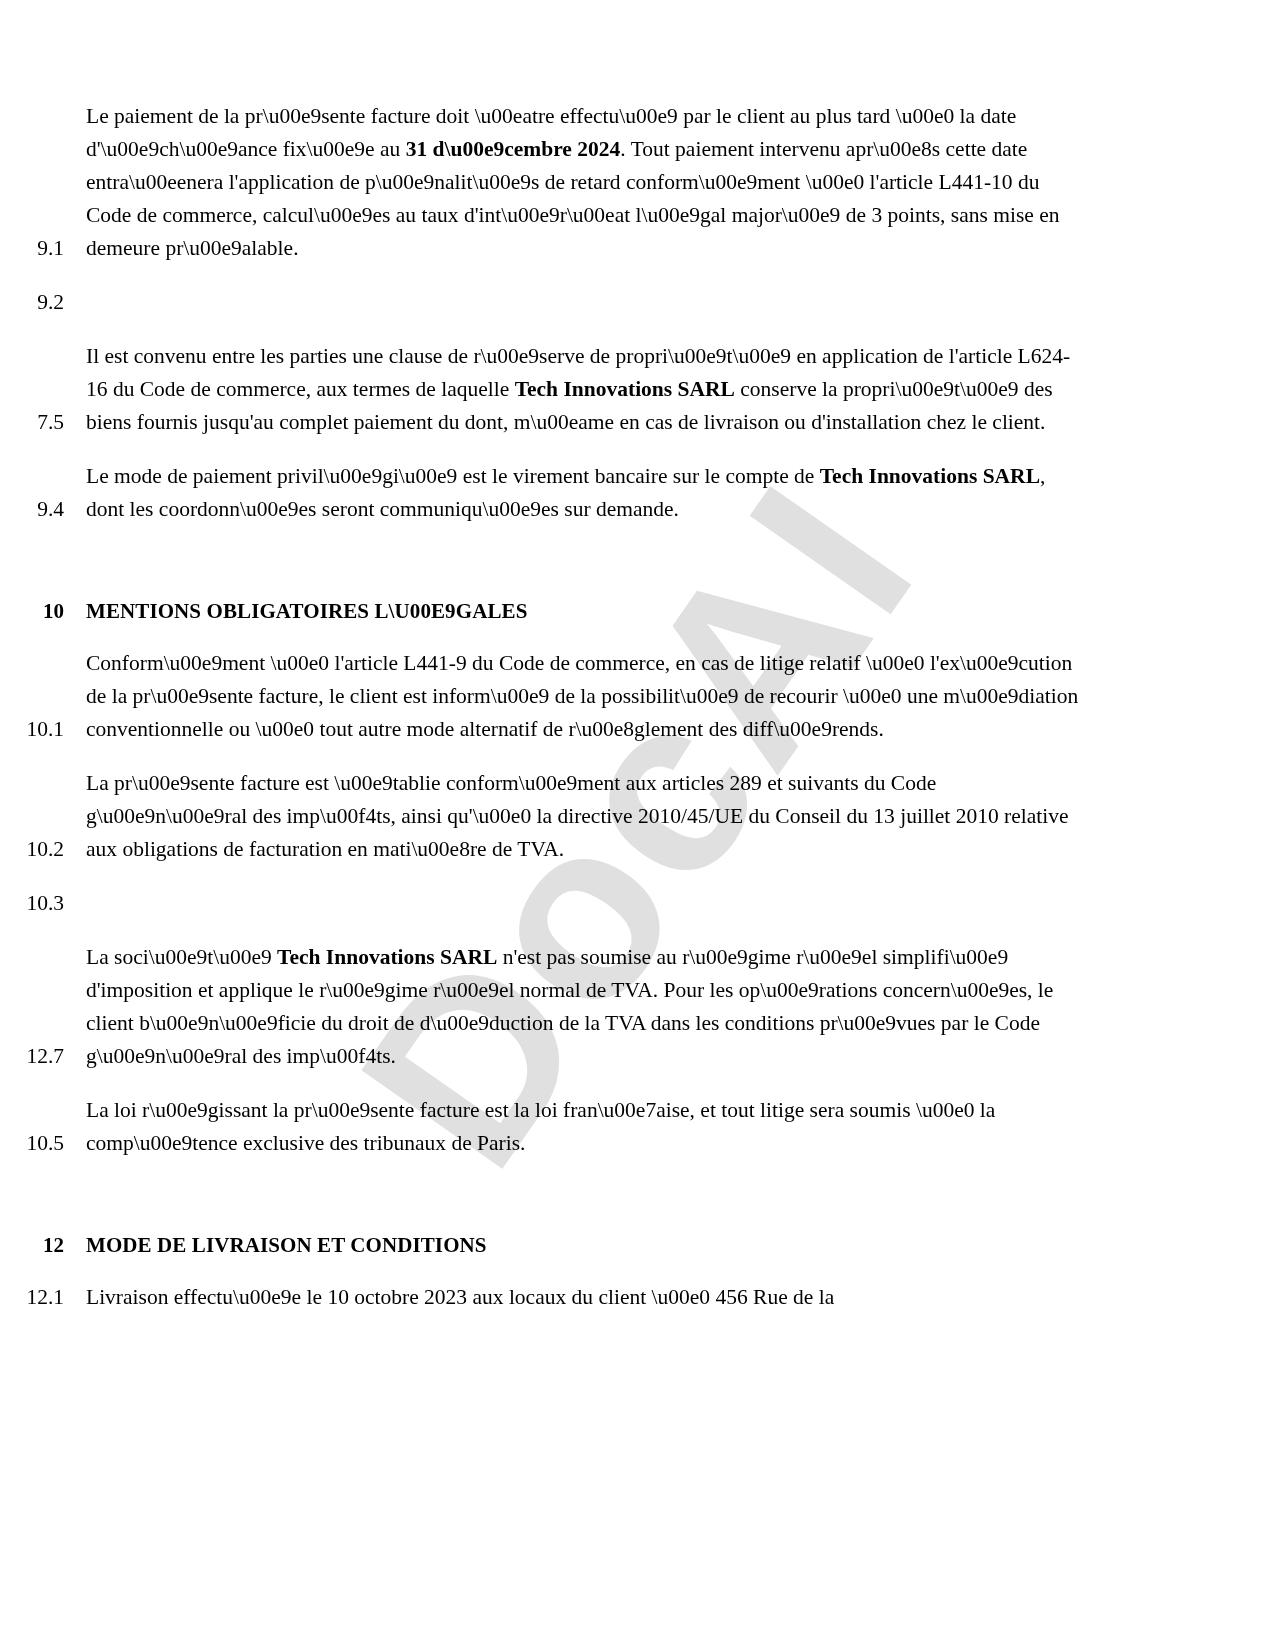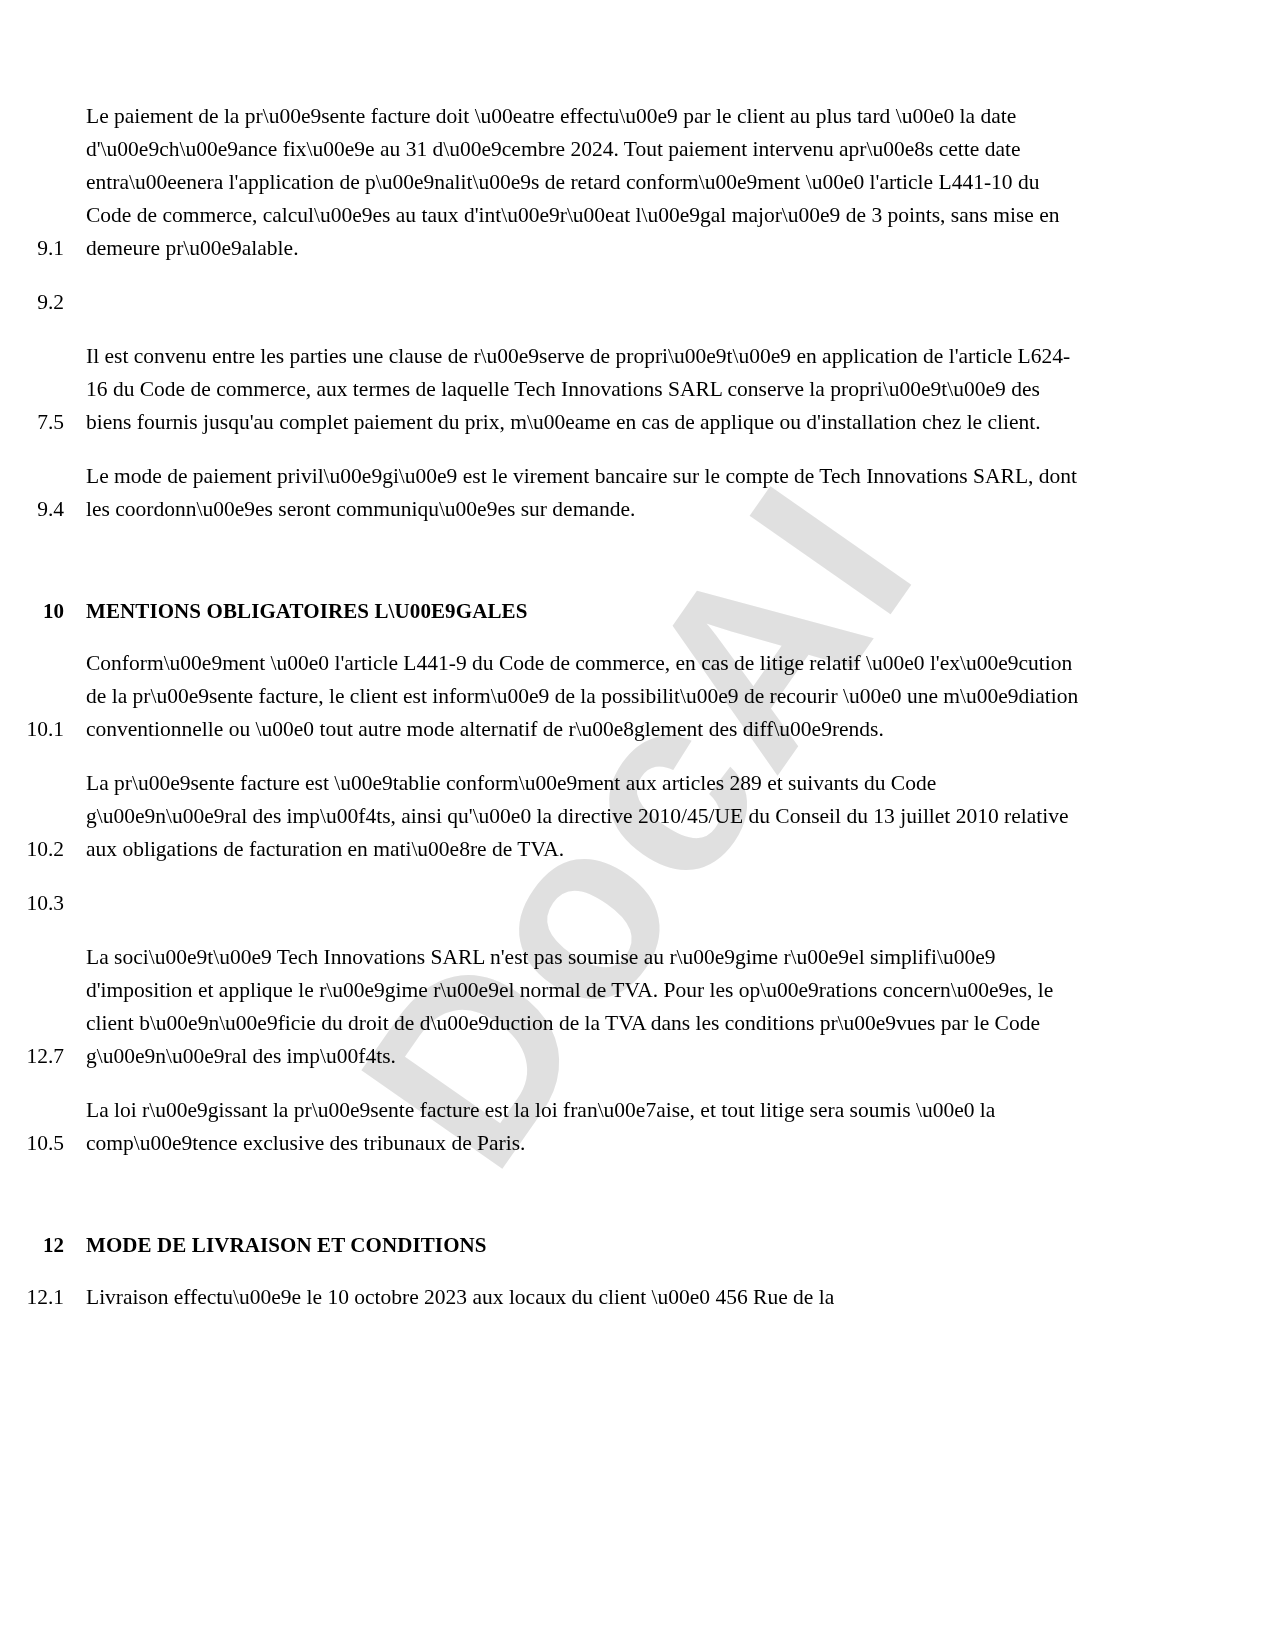--- a/index.html
+++ b/index.html
@@ -71,21 +71,21 @@
   }
   .clause .body {
     flex: 1 1 auto;
     margin-left: 22px;
     margin-right: 196px;
     font-size: 21.5px;
     line-height: 33px;
     text-align: left;
     word-spacing: 0px;
   }
-  .clause .body b { font-weight: 400; }
+  .clause .body b { font-weight: 700; }
 
   .heading {
     display: flex;
     align-items: flex-start;
     margin: 0 0 20px 0;
   }
   .heading .num {
     flex: 0 0 auto;
     width: 64px;
     text-align: right;
@@ -118,21 +118,21 @@
   <div id="content">
       <div class="clause">
         <div class="num">9.1</div>
         <div class="body"><span>Le paiement de la pr\u00e9sente facture doit \u00eatre effectu\u00e9 par le client au plus tard \u00e0 la date d'\u00e9ch\u00e9ance fix\u00e9e au </span><b>31 d\u00e9cembre 2024</b><span>. Tout paiement intervenu apr\u00e8s cette date entra\u00eenera l'application de p\u00e9nalit\u00e9s de retard conform\u00e9ment \u00e0 l'article L441-10 du Code de commerce, calcul\u00e9es au taux d'int\u00e9r\u00eat l\u00e9gal major\u00e9 de 3 points, sans mise en demeure pr\u00e9alable.</span></div>
       </div>
       <div class="clause">
         <div class="num">9.2</div>
       </div>
       <div class="clause">
         <div class="num">7.5</div>
-        <div class="body"><span>Il est convenu entre les parties une clause de r\u00e9serve de propri\u00e9t\u00e9 en application de l'article L624-16 du Code de commerce, aux termes de laquelle </span><b>Tech Innovations SARL</b><span> conserve la propri\u00e9t\u00e9 des biens fournis jusqu'au complet paiement du prix, m\u00eame en cas de applique ou d'installation chez le client.</span></div>
+        <div class="body"><span>Il est convenu entre les parties une clause de r\u00e9serve de propri\u00e9t\u00e9 en application de l'article L624-16 du Code de commerce, aux termes de laquelle </span><b>Tech Innovations SARL</b><span> conserve la propri\u00e9t\u00e9 des biens fournis jusqu'au complet paiement du dont, m\u00eame en cas de livraison ou d'installation chez le client.</span></div>
       </div>
       <div class="clause">
         <div class="num">9.4</div>
         <div class="body"><span>Le mode de paiement privil\u00e9gi\u00e9 est le virement bancaire sur le compte de </span><b>Tech Innovations SARL</b><span>, dont les coordonn\u00e9es seront communiqu\u00e9es sur demande.</span></div>
       </div>
       <div class="gap-before-heading"></div>
       <div class="heading">
         <div class="num">10</div>
         <div class="body">MENTIONS OBLIGATOIRES L\U00E9GALES</div>
       </div>

